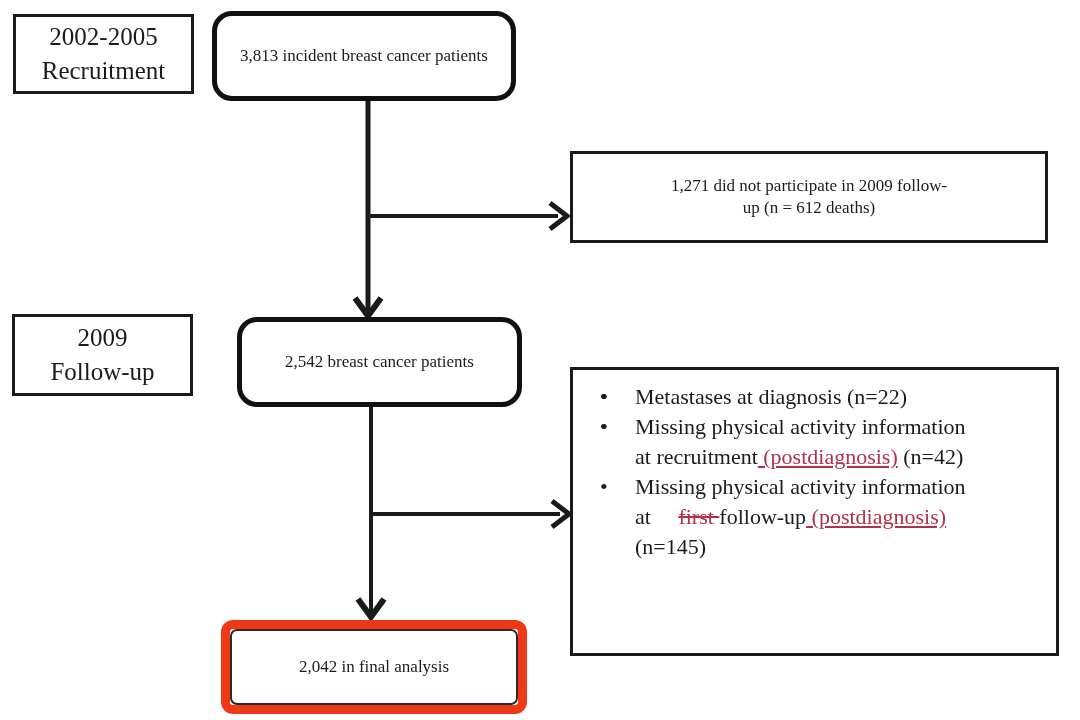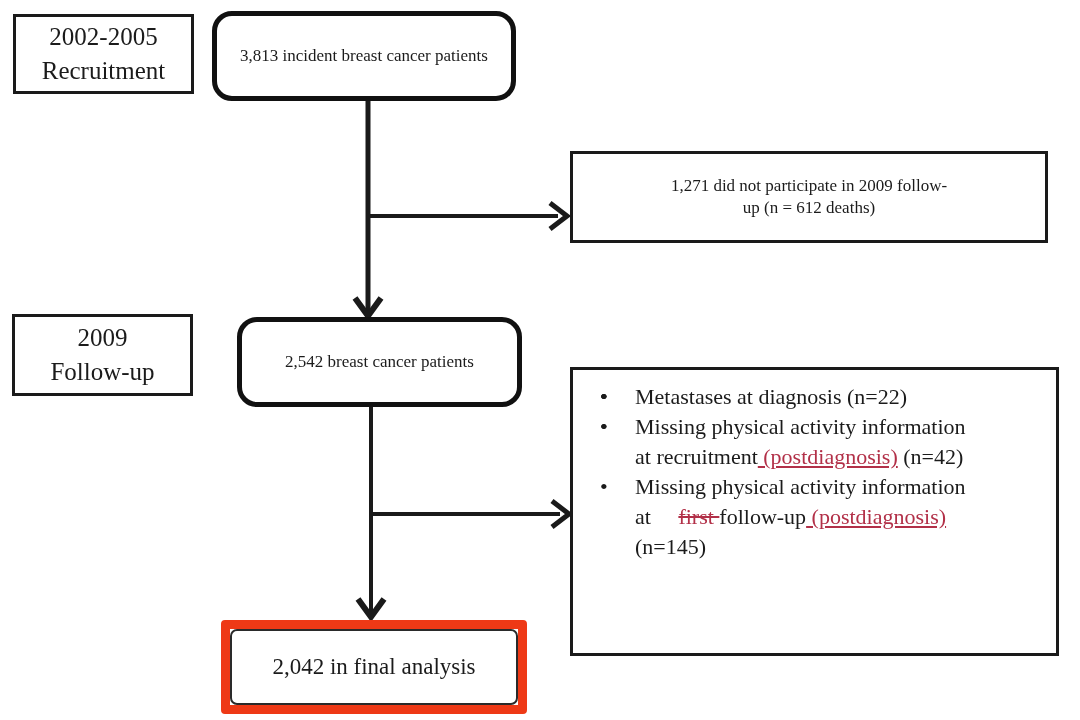--- a/index.html
+++ b/index.html
@@ -26,21 +26,21 @@
   .thin  { border: 3px solid #1a1a1a; }
   .thick { border: 5px solid #111111; border-radius: 20px; }
   .red   { border: 9px solid #ee3916; border-radius: 4px; }
   .inner-frame {
     position: absolute; inset: 0;
     border: 2px solid #2a2a2a; border-radius: 7px;
     pointer-events: none;
   }
   .stage   { font-size: 25px; line-height: 1.38; white-space: pre-line; }
   .node    { font-size: 17px; line-height: 1.32; white-space: pre-line; }
-  .final   { font-size: 23px; }
+  .final   { font-size: 17px; border-radius: 12px; }
   #nodeG { align-items: flex-start; justify-content: flex-start; text-align: left; }
   #exclusion-list {
     list-style: none;
     margin: 0;
     padding: 12px 8px 0 0;
     width: 100%;
   }
   #exclusion-list li {
     position: relative;
     padding-left: 62px;

